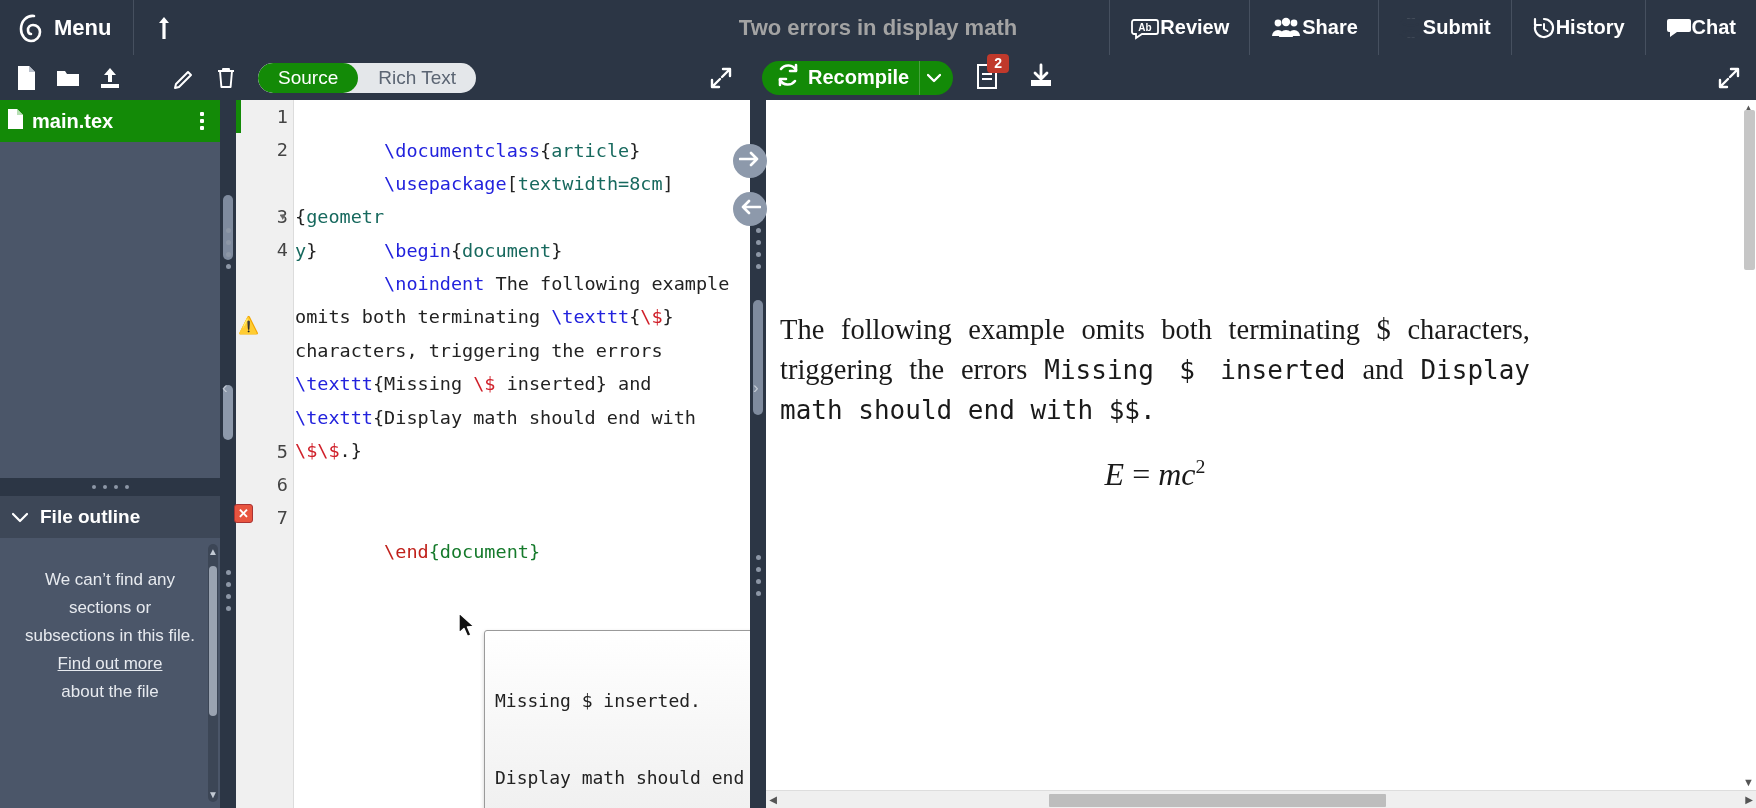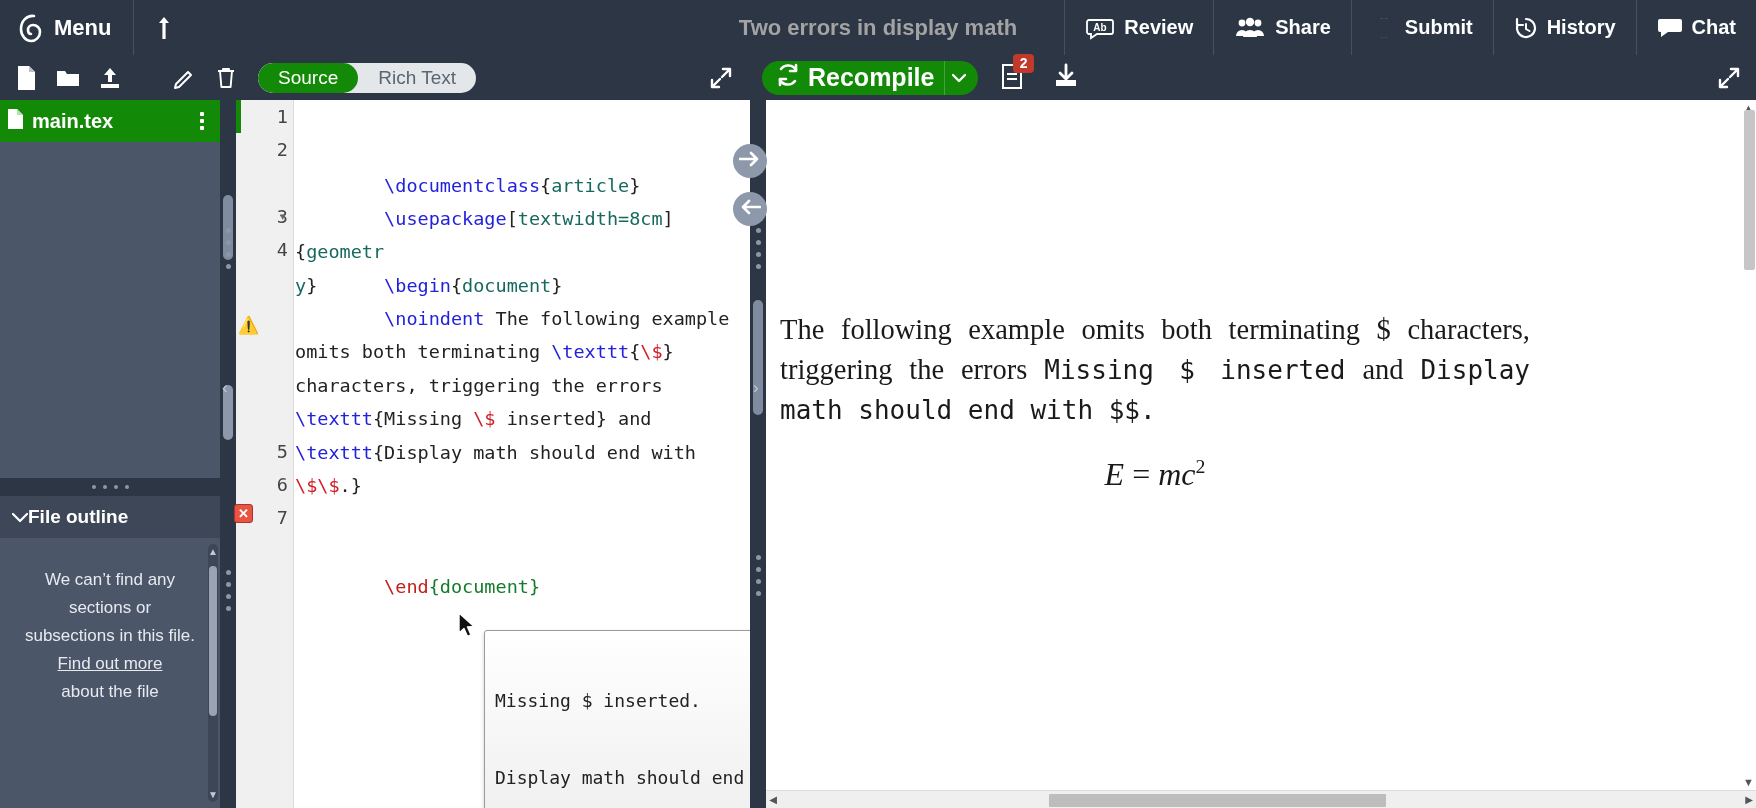--- a/index.html
+++ b/index.html
@@ -34,21 +34,21 @@
     position:absolute; left:0; right:0; top:0; height:55px;
     display:flex; align-items:center; justify-content:center;
     color:#a3a3a3; font-size:22px; font-weight:bold;
     pointer-events:none;
   }
   .tb-right{
     position:absolute; right:0; top:0; height:55px;
     display:flex; align-items:stretch;
   }
   .tb-item{
-    display:flex; align-items:center; gap:9px;
+    display:flex; align-items:center; 
     padding:0 20px; height:55px; color:#fff;
     font-size:20px; font-weight:bold; cursor:pointer;
     border-left:1px solid #46505f;
   }
   .tb-item svg{ display:block; }
 
   
   .subbar{
     position:absolute; left:0; top:55px; width:750px; height:45px;
     background:#2c3645; display:flex; align-items:center;
@@ -75,21 +75,21 @@
   }
 
   
   .pdfbar{
     position:absolute; left:750px; top:55px; width:1006px; height:45px;
     background:#2c3645; display:flex; align-items:center;
   }
   .recompile{
     margin-left:12px; height:34px; border-radius:17px;
     background:#138a07; color:#fff; display:flex; align-items:center;
-    font-size:25px; font-weight:bold; cursor:pointer; padding:0 6px 0 14px;
+    font-size:20px; font-weight:bold; cursor:pointer; padding:0 6px 0 14px;
   }
   .recompile .rc-label{ padding:0 10px 0 8px; }
   .rc-caret{
     width:28px; height:34px; display:flex; align-items:center; justify-content:center;
     border-left:1px solid rgba(255,255,255,.22);
   }
   .pdf-ico{
     position:relative; width:40px; height:40px; margin-left:14px;
     display:flex; align-items:center; justify-content:center; cursor:pointer;
   }
@@ -116,21 +116,21 @@
   .kebab{ width:20px; display:flex; flex-direction:column; gap:3px; align-items:center; cursor:pointer; }
   .kebab i{ width:4px; height:4px; background:#fff; display:block; border-radius:1px; }
   .dots-handle{
     position:absolute; left:0; top:378px; width:220px; height:18px;
     background:#2c3645; display:flex; align-items:center; justify-content:center; gap:7px;
     cursor:row-resize;
   }
   .dots-handle i{ width:4px; height:4px; border-radius:50%; background:#8d97a6; display:block; }
   .outline-head{
     position:absolute; left:0; top:396px; width:220px; height:42px;
-    background:#3d4757; display:flex; align-items:center; 
+    background:#3d4757; display:flex; align-items:center; gap:12px;
     padding-left:12px; color:#fff; font-size:19px; font-weight:bold; cursor:pointer;
   }
   .outline-body{
     position:absolute; left:0; top:438px; width:220px; height:270px;
     background:#4b5669; color:#e7eaef; font-size:17px;
     text-align:center; padding:28px 24px 0 24px; line-height:1.65;
   }
   .outline-body a{ color:#e7eaef; text-decoration:underline; }
   .outline-scroll{
     position:absolute; right:2px; top:444px; width:10px; height:258px;
@@ -173,21 +173,21 @@
     font-family:"DejaVu Sans Mono", monospace;
     font-size:18.5px; line-height:33.5px; white-space:pre-wrap;
     color:#222; padding-top:0;
   }
   .ln{
     position:absolute; right:12px; width:40px; text-align:right;
     font-family:"DejaVu Sans Mono", monospace; font-size:18.5px;
     color:#444; line-height:33.5px;
   }
   .fold{ position:absolute; right:2px; color:#666; font-size:11px; line-height:33.5px; }
-  .cline{ position:absolute; left:0; right:0;margin-top:35px; }
+  .cline{ position:absolute; left:0; right:0; }
   .cmd{ color:#2222dd; }
   .brace{ color:#17695e; }
   .green{ color:#157a2b; }
   .red{ color:#d0202a; }
   .darkred{ color:#c0201a; }
   .gut-warn{ position:absolute; left:18px; font-size:17px; }
   .gut-err{
     position:absolute; left:14px; width:19px; height:19px;
     background:#e8543f; border:1px solid #a33; border-radius:3px;
     color:#fff; font-size:13px; font-weight:bold;

